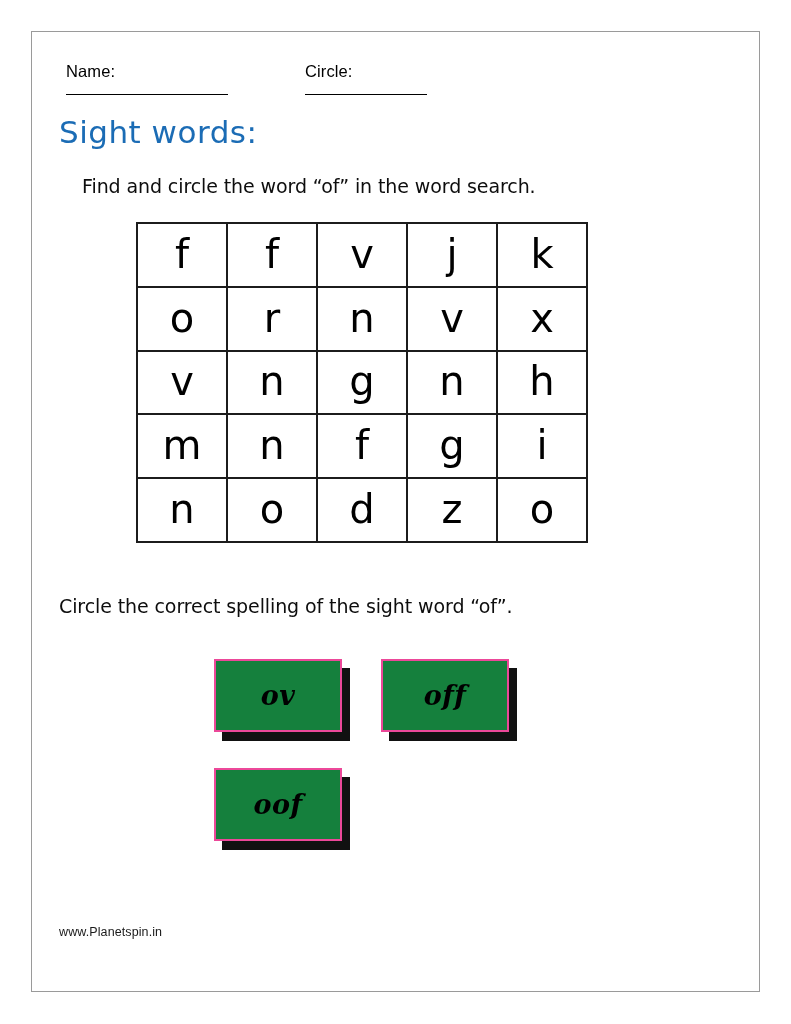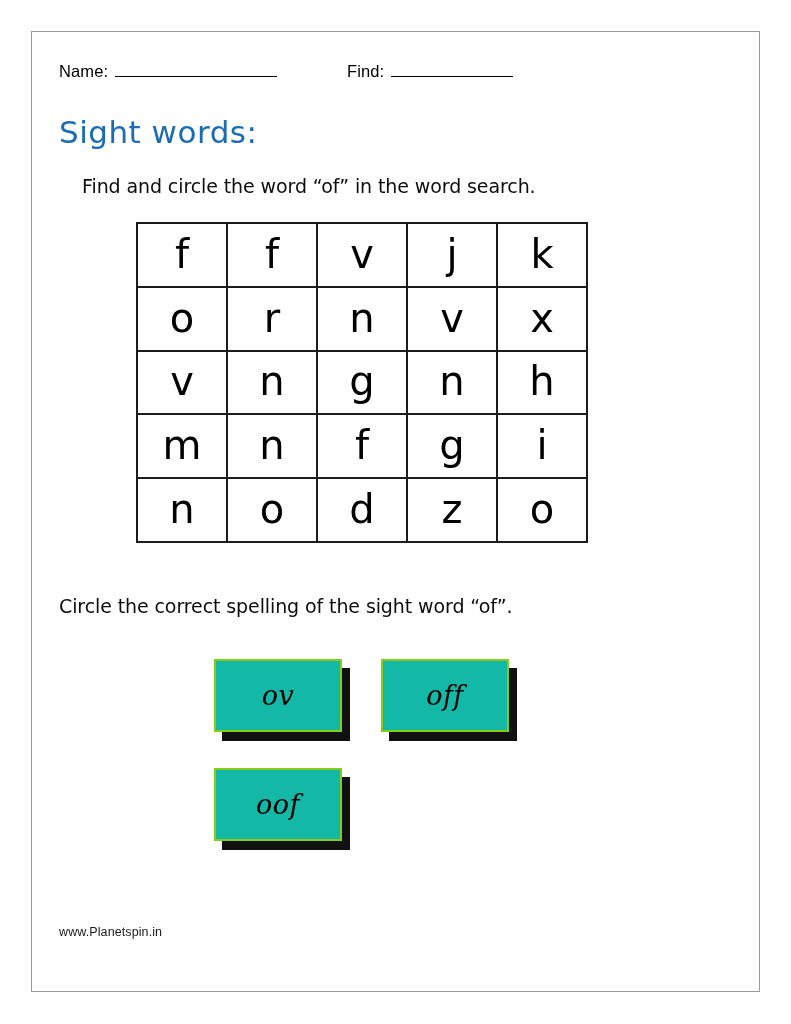--- a/index.html
+++ b/index.html
@@ -35,20 +35,21 @@
     top: 62px;
     width: 640px;
     height: 30px;
     display: flex;
     align-items: baseline;
   }
   .field-group {
     display: flex;
     align-items: baseline;
     white-space: nowrap;
+    flex-direction: column;
   }
   .field-label {
     font-family: "Liberation Sans", sans-serif;
     font-size: 16.5px;
     color: #000000;
     letter-spacing: .1px;
   }
   .field-line {
     display: inline-block;
     margin-left: 7px;
@@ -138,26 +139,27 @@
     width: 128px;
     height: 73px;
     background: #111111;
   }
   .card-face {
     position: absolute;
     left: 0px;
     top: 0px;
     width: 128px;
     height: 73px;
-    background: #14b8a6;
-    border: 2px solid #84cc16;
+    background: #15803d;
+    border: 2px solid #ec4899;
     box-sizing: border-box;
     display: flex;
     align-items: center;
     justify-content: center;
+    font-weight: bold;
   }
   .card-label {
     font-family: "DejaVu Serif", serif;
     font-style: italic;
     font-size: 27px;
     color: #000000;
     letter-spacing: .5px;
     line-height: 1;
   }
 
@@ -178,21 +180,21 @@
 <div id="page-frame"></div>
 
 <div id="header-row">
 
   <div class="field-group">
     <span class="field-label">Name:</span>
     <span class="field-line" id="name-line"></span>
   </div>
 
   <div class="field-group" id="class-group">
-    <span class="field-label">Find:</span>
+    <span class="field-label">Circle:</span>
     <span class="field-line" id="class-line"></span>
   </div>
 
 </div>
 
 <div id="sight-title">Sight words:</div>
 
 <div class="instruction" id="instruction-1">Find and circle the word “of” in the word search.</div>
 
 <div id="word-search-grid">

